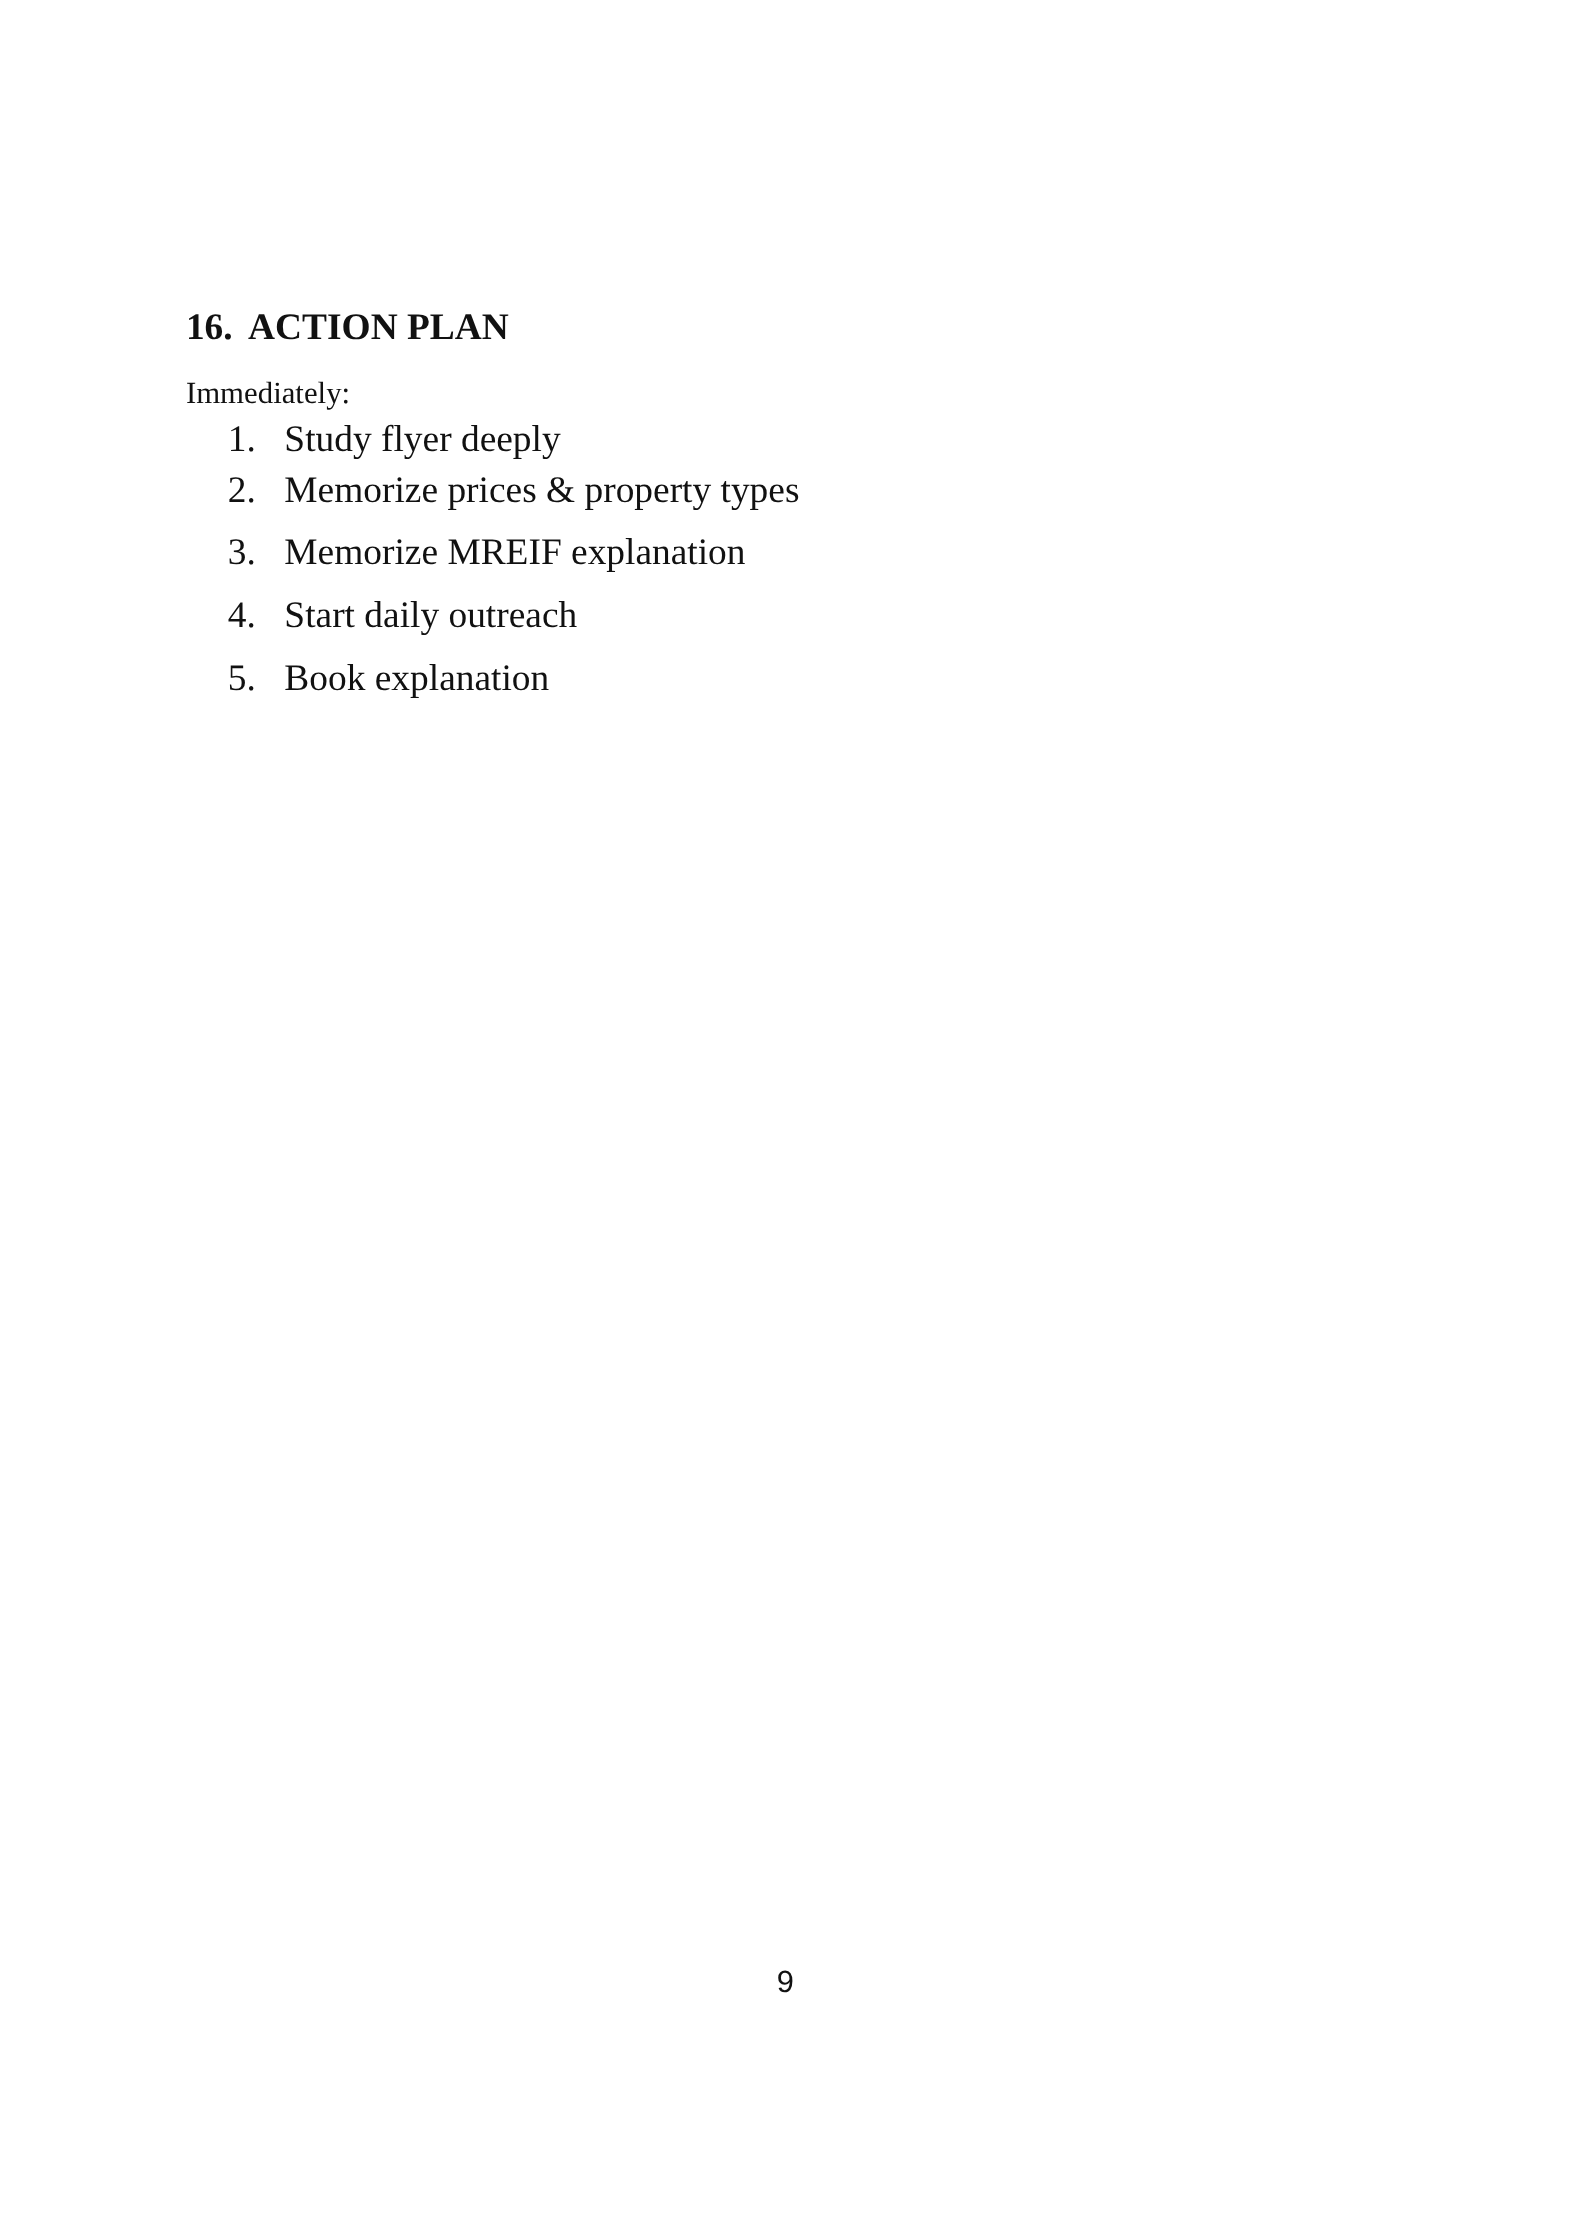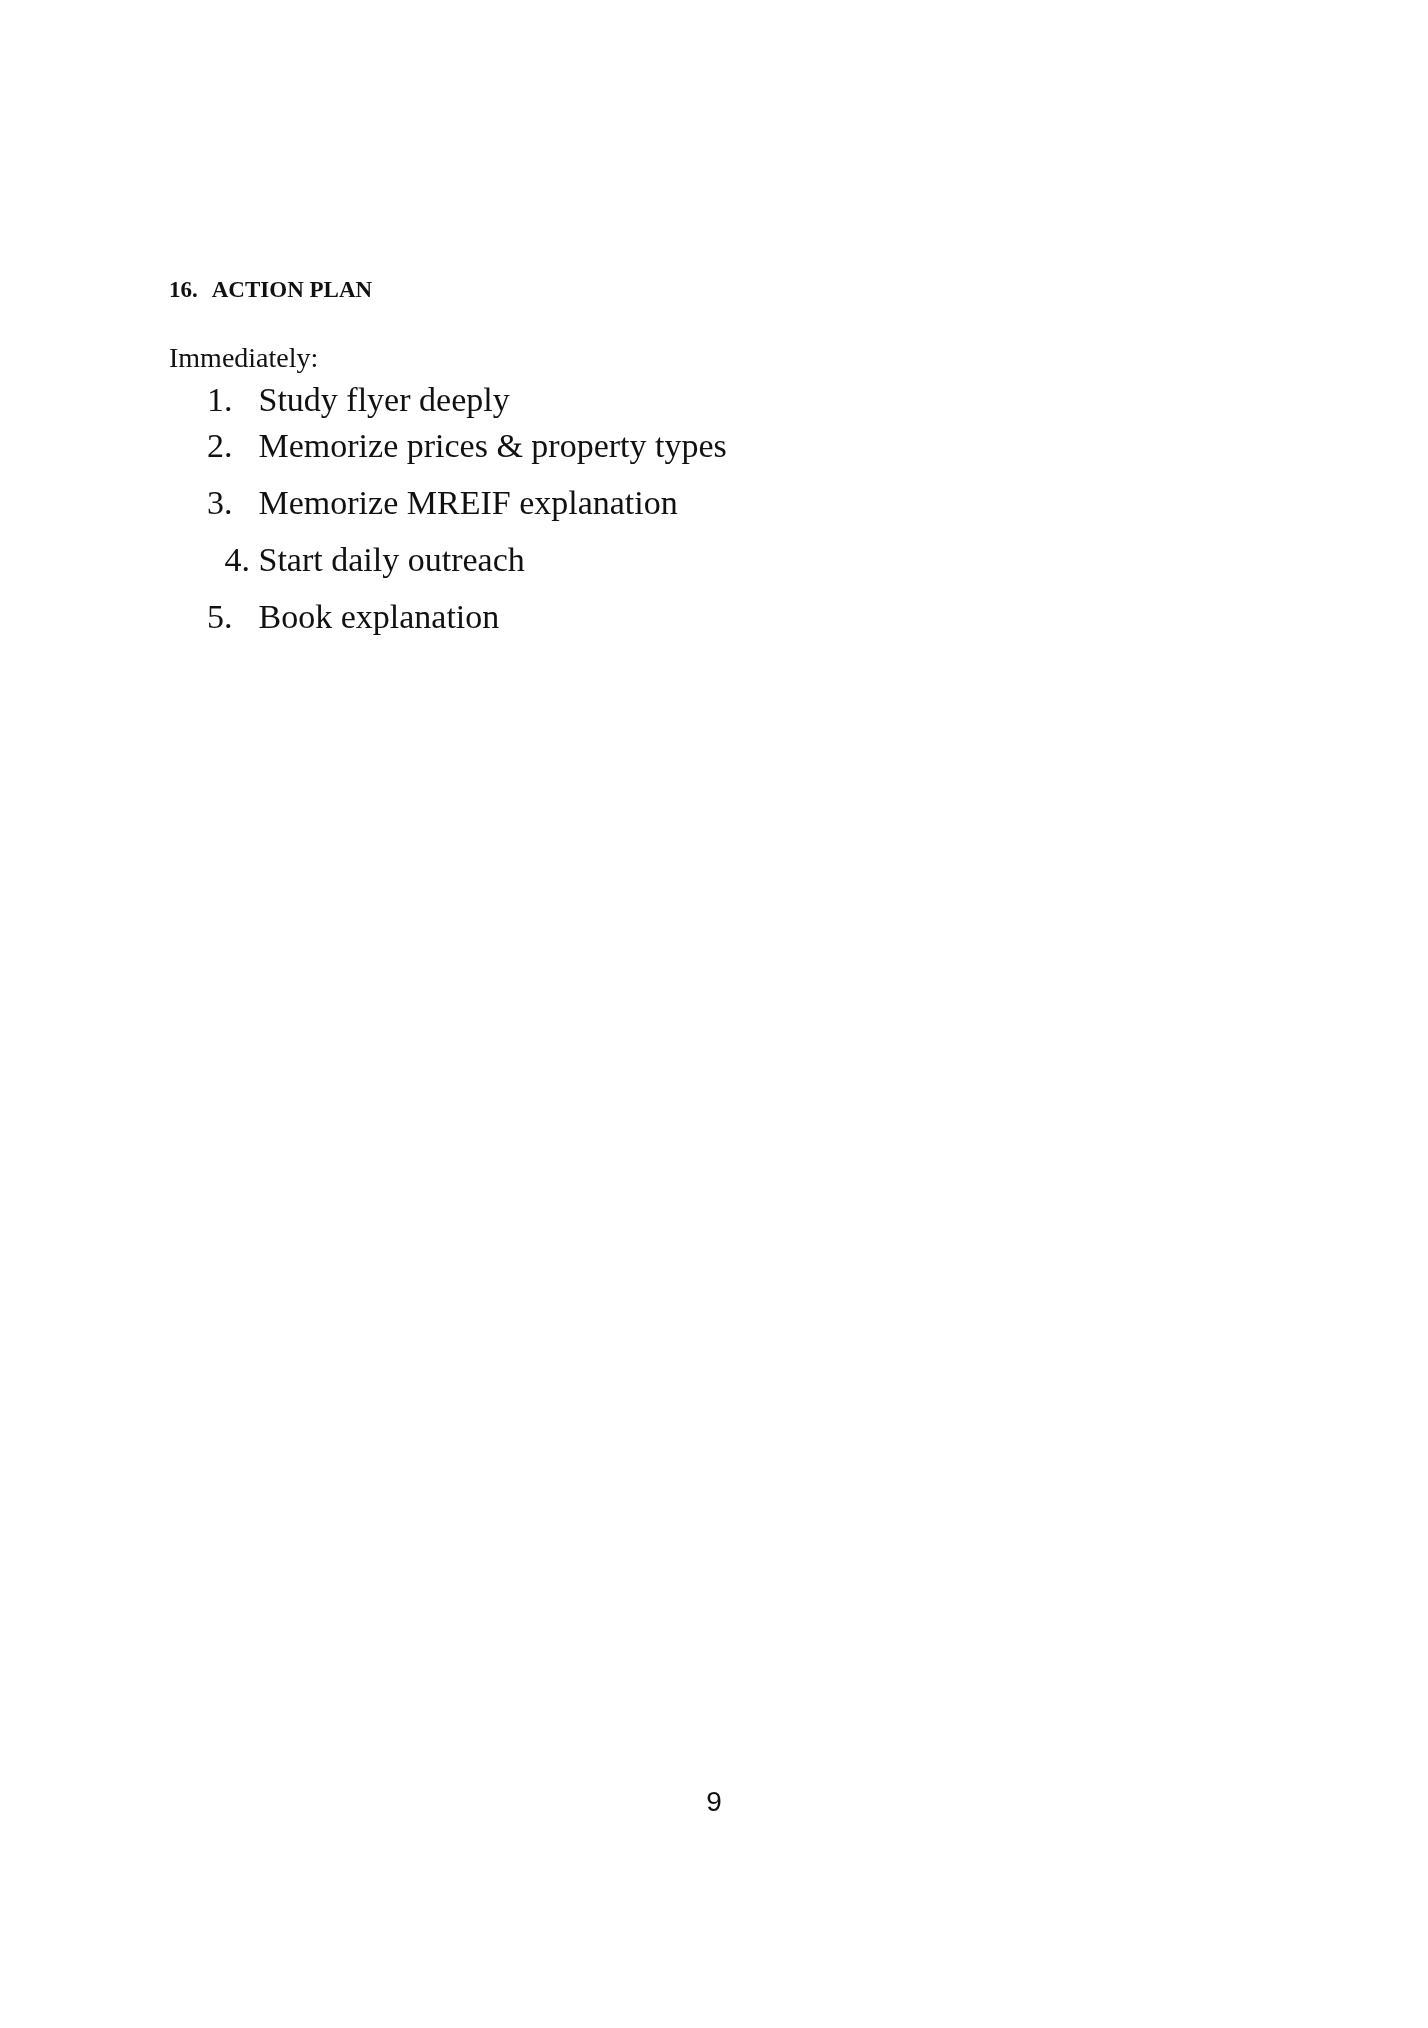--- a/index.html
+++ b/index.html
@@ -13,21 +13,21 @@
     height: 2028px;
     background: #ffffff;
     font-family: "Liberation Serif", serif;
     color: #111111;
     overflow: hidden;
   }
   .doc-heading {
     position: absolute;
     left: 169px;
     top: 255px;
-    font-size: 23px;
+    font-size: 34px;
     line-height: 40px;
     font-weight: bold;
     white-space: nowrap;
   }
   .doc-heading .heading-number {
     margin-right: 14px;
   }
   .doc-intro {
     position: absolute;
     left: 169px;
@@ -49,21 +49,21 @@
     line-height: 40px;
     white-space: nowrap;
   }
   .list-item .num {
     display: inline-block;
     width: 43px;
   }
   .list-item:nth-child(1) { top: 0px; margin-top: 11px; }
   .list-item:nth-child(2) { top: 57px; }
   .list-item:nth-child(3) { top: 114px; }
-  .list-item:nth-child(4) { top: 171px; text-align: right; }
+  .list-item:nth-child(4) { top: 171px; }
   .list-item:nth-child(5) { top: 228px; }
   .page-number {
     position: absolute;
     left: 0;
     top: 1785px;
     width: 1428px;
     text-align: center;
     font-family: "Liberation Sans", sans-serif;
     font-size: 28px;
     line-height: 34px;

